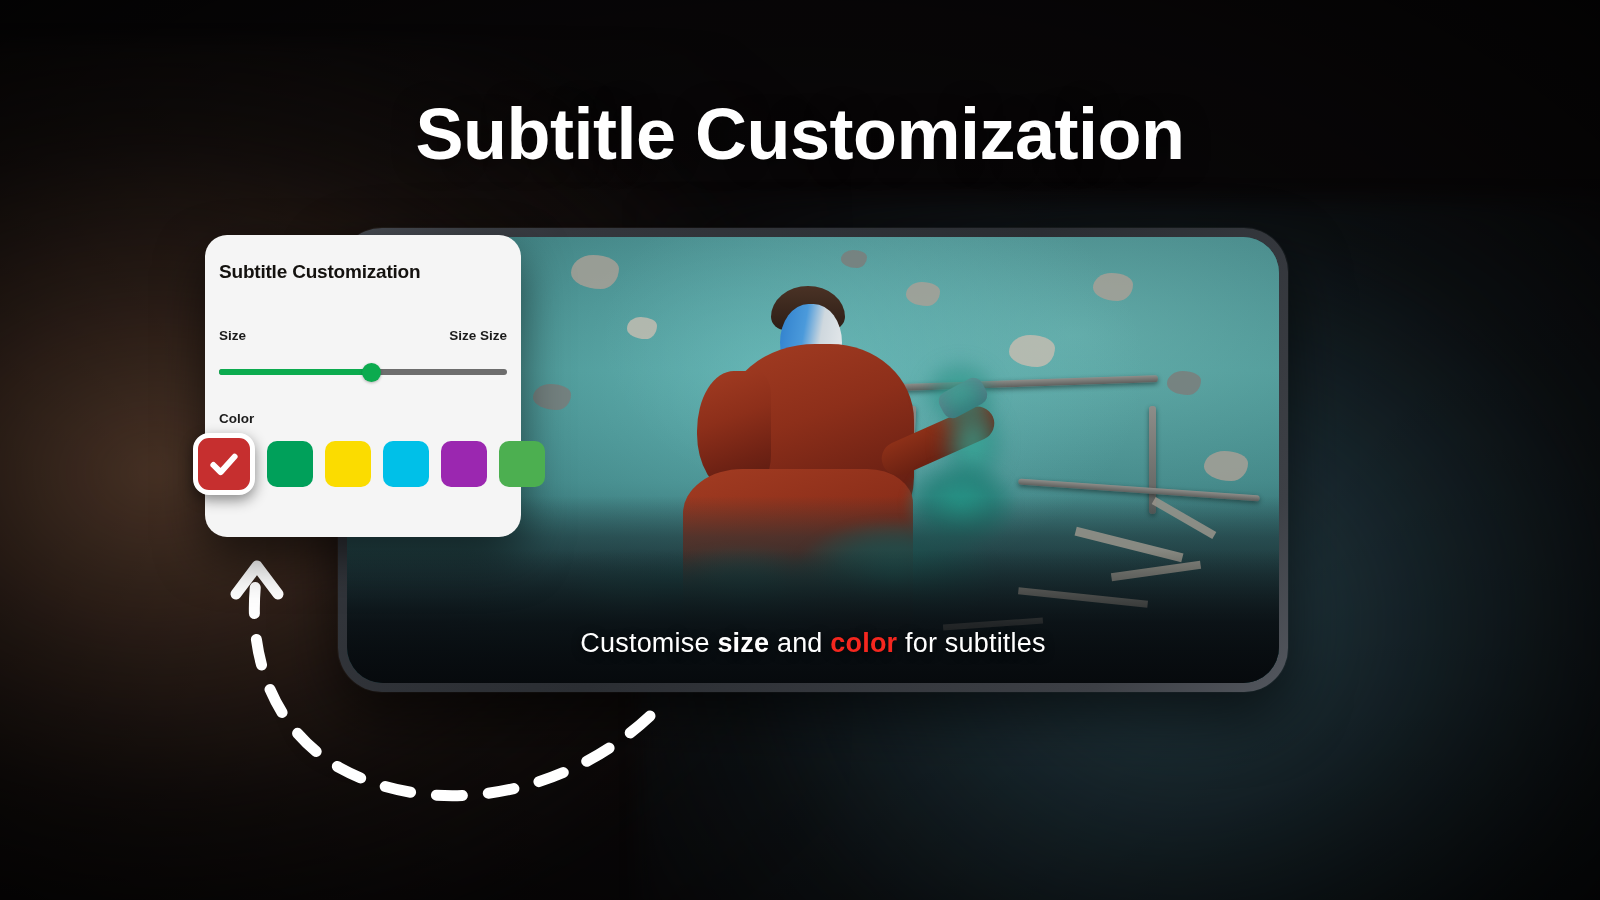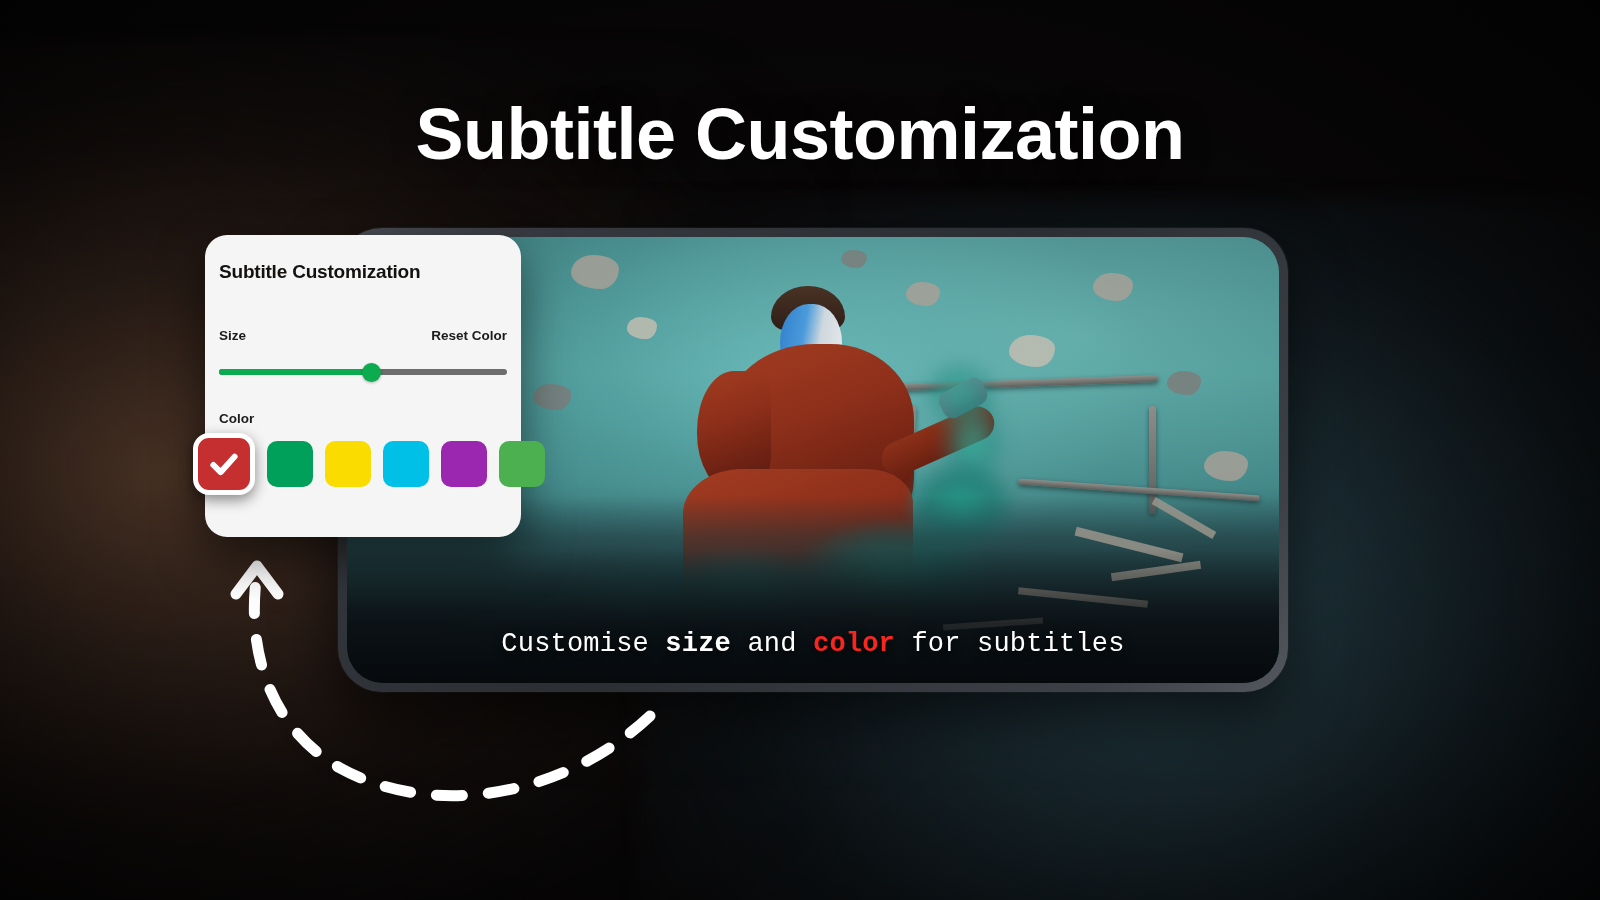--- a/index.html
+++ b/index.html
@@ -127,21 +127,20 @@
   .caption{
     position:absolute;
     left:0; right:0; bottom:24px;
     text-align:center;
     color:#ffffff;
     font-size:27px;
     font-weight:400;
     letter-spacing:.2px;
     text-shadow:0 2px 10px rgba(0,0,0,.85);
     white-space:nowrap;
-    font-family:Liberation Mono, monospace;
   }
   .caption .bold{ font-weight:700; }
   .caption .accent{ font-weight:700; color:#f5271f; }
 
   
   .panel{
     position:absolute;
     left:205px; top:235px;
     width:316px; height:302px;
     background:#f5f5f5;
@@ -286,21 +285,21 @@
 <svg class="arrow-layer" viewBox="0 0 1600 900" xmlns="http://www.w3.org/2000/svg">
   <path d="M 650 716 C 560 800, 430 818, 340 768 C 268 726, 248 650, 256 580" fill="none" stroke="#ffffff" stroke-width="11" stroke-linecap="round" stroke-dasharray="26 26"></path>
   <path d="M 236 594 L 257 566 L 278 594" fill="none" stroke="#ffffff" stroke-width="11" stroke-linecap="round" stroke-linejoin="round"></path>
 </svg>
 
 <div class="panel">
   <div class="panel-title">Subtitle Customization</div>
 
   <div class="row-labels">
     <span class="lbl">Size</span>
-    <span class="lbl">Reset Color</span>
+    <span class="lbl">Size Size</span>
   </div>
 
   <div class="slider-wrap">
     <div class="track" style="background: rgb(109, 109, 109);"></div>
     <div class="fill" id="slider-fill" style="width: 53%; background: rgb(12, 171, 79);"></div>
     <div class="thumb" id="slider-thumb" style="left: 53%; background: rgb(12, 171, 79);"></div>
   </div>
 
   <div class="color-label">Color</div>
 

